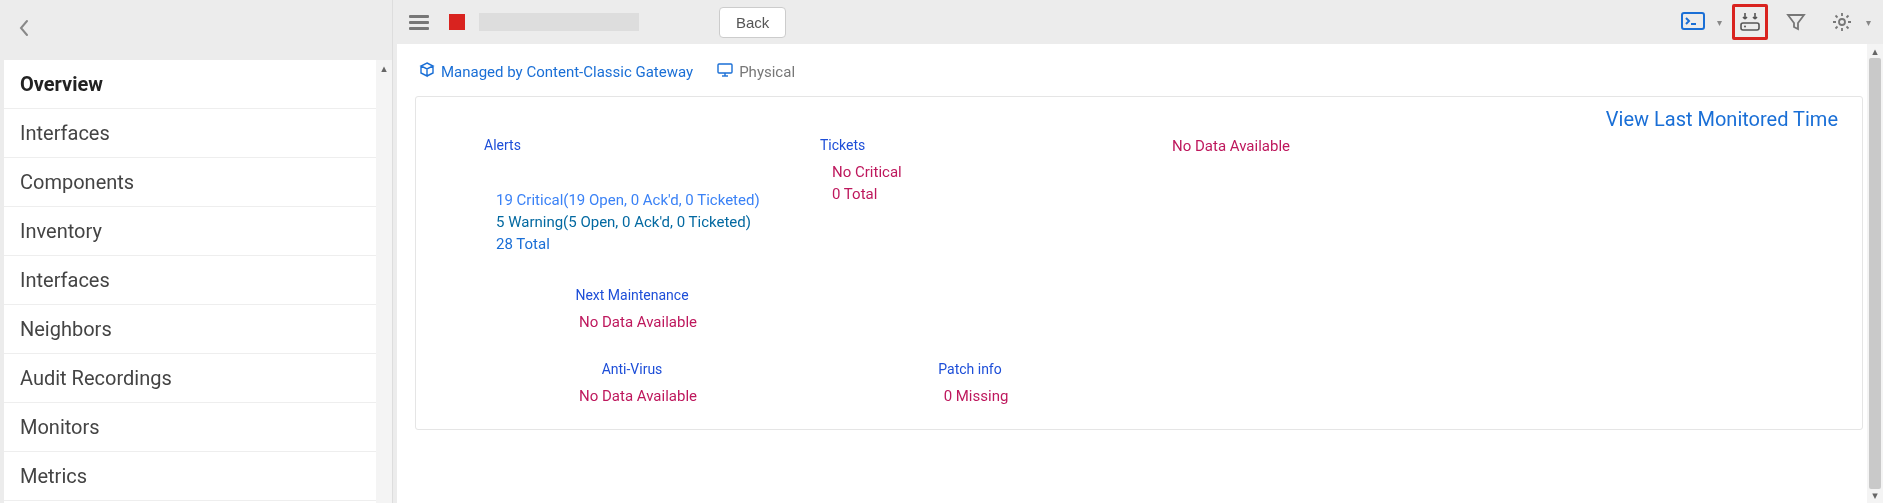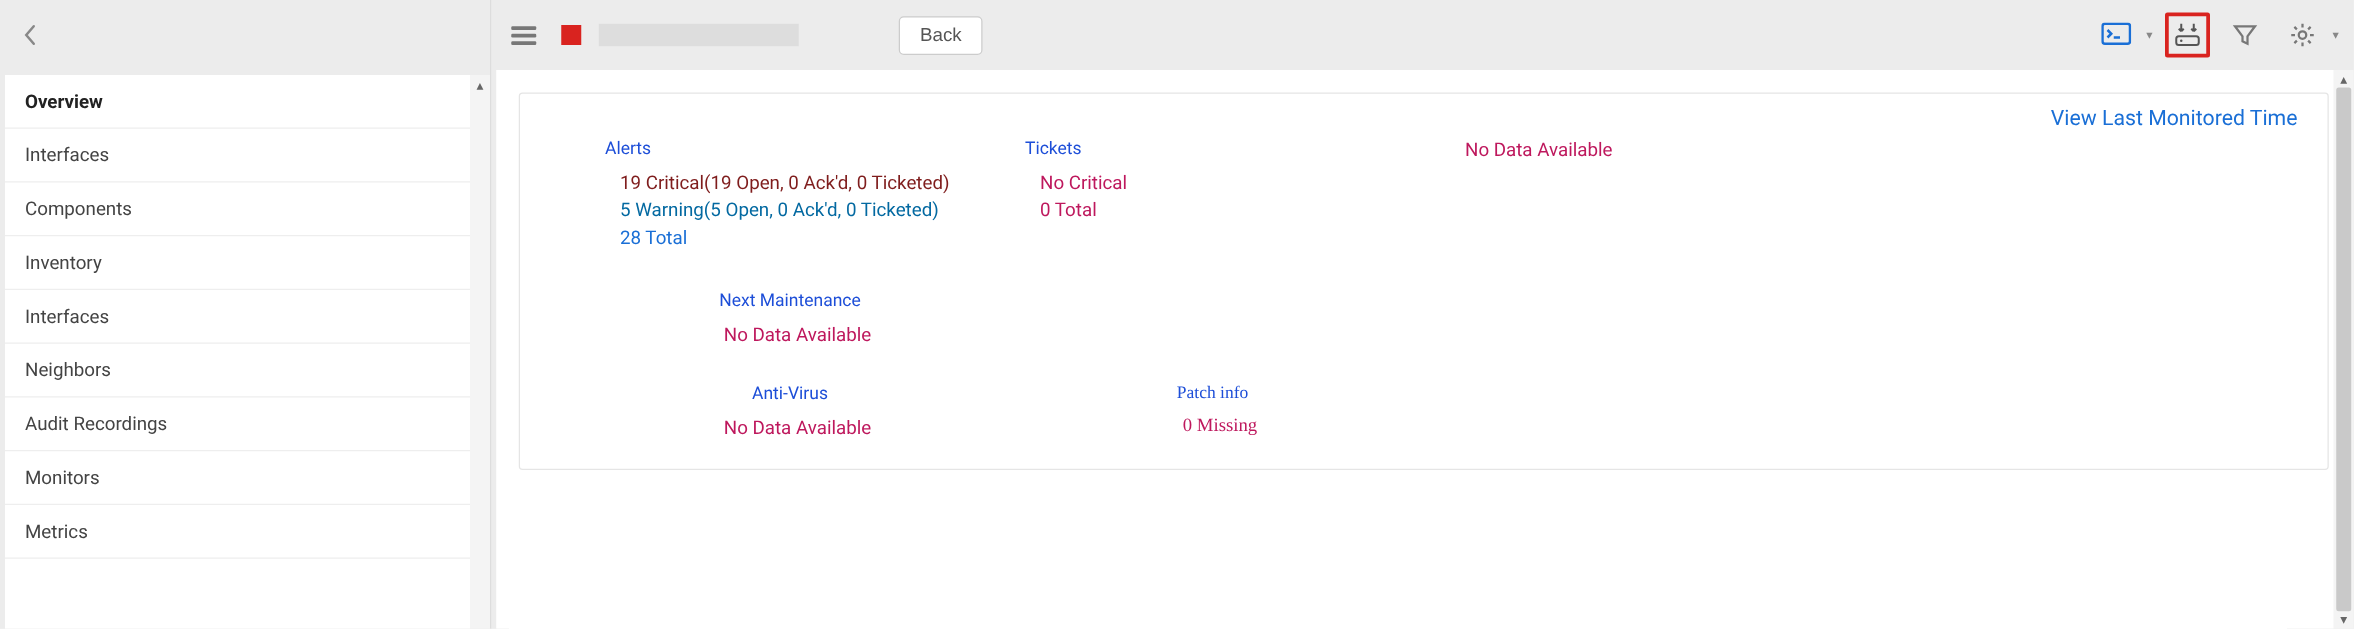--- a/index.html
+++ b/index.html
@@ -43,21 +43,21 @@
   .sidebar-list {
     flex: 1;
     background: #fff;
     margin: 0 0 0 4px;
   }
   .sidebar-item {
     padding: 12px 16px;
     border-bottom: 1px solid #eee;
     color: #444;
     cursor: pointer;
-    font-size: 15px;
+    font-size: 20px;
   }
   .sidebar-item.active {
     font-weight: 700;
     color: #222;
   }
   .sidebar-scroll {
     width: 16px;
     background: #f4f4f4;
     position: relative;
   }
@@ -72,21 +72,21 @@
 
   
   .main {
     flex: 1;
     display: flex;
     flex-direction: column;
     background: #ececec;
     border-left: 1px solid #ddd;
   }
   .toolbar {
-    height: 56px;
+    height: 44px;
     display: flex;
     align-items: center;
     padding: 0 12px;
     gap: 10px;
   }
   .hamburger {
     display: flex;
     flex-direction: column;
     gap: 3px;
     margin-right: 6px;
@@ -202,47 +202,47 @@
     padding: 10px 24px 24px 24px;
     background: #fff;
   }
   .panel-toprow {
     display: flex;
     justify-content: flex-end;
     margin-bottom: 6px;
   }
   .link-right {
     color: #1a6fd6;
-    font-size: 17px;
+    font-size: 20px;
     cursor: pointer;
   }
   .cols {
     display: flex;
     gap: 40px;
   }
   .col {
     flex: 0 0 auto;
   }
   .col.alerts { width: 340px; padding-left: 44px; }
   .col.tickets { width: 300px; }
   .col.uptime { width: 300px; }
-  .col.patch { width: 300px; font-family: Liberation Serif, serif; }
+  .col.patch { width: 300px; }
   .section-title {
     font-size: 14px;
     color: #1d4ed8;
     margin-bottom: 10px;
   }
   .section-body {
     padding-left: 12px;
     display: flex;
     flex-direction: column;
     gap: 4px;
     font-size: 15px;
   }
-  .txt-red { color: #7f1d1d; }
+  .txt-red { color: #3b82f6; margin-top: 28px; }
   .txt-amber { color: #0369a1; }
   .txt-blue { color: #1a6fd6; cursor: pointer; }
   .txt-gray { color: #be185d; }
   .row2 {
     margin-top: 34px;
     display: flex;
     gap: 40px;
     text-align: center;
   }
 </style>
@@ -314,20 +314,40 @@
             <circle cx="10" cy="10" r="3" fill="none" stroke="#777" stroke-width="1.8"></circle>
             <path d="M10 1 v3 M10 16 v3 M1 10 h3 M16 10 h3 M3.5 3.5 l2 2 M14.5 14.5 l2 2 M16.5 3.5 l-2 2 M5.5 14.5 l-2 2" stroke="#777" stroke-width="1.8"></path>
           </svg>
       </div>
       <span class="caret-down">▾</span>
     </div>
 
     <div class="content-scroll-wrap">
       <div class="content">
 
+        <div class="breadcrumb-row">
+          <div class="bc-item blue">
+            <span class="bc-icon-cube">
+              <svg width="16" height="16" viewBox="0 0 16 16">
+                  <path d="M8 1 L14 4 L8 7 L2 4 Z M2 4 v7 L8 14 v-7 M14 4 v7 L8 14" fill="none" stroke="#1a6fd6" stroke-width="1.4"></path>
+                </svg>
+            </span>
+            <span>Managed by Content-Classic Gateway</span>
+          </div>
+          <div class="bc-item gray">
+            <span>
+              <svg width="16" height="14" viewBox="0 0 16 14">
+                  <rect x="1" y="1" width="14" height="9" rx="1" fill="none" stroke="#1a6fd6" stroke-width="1.4"></rect>
+                  <line x1="5" y1="13" x2="11" y2="13" stroke="#1a6fd6" stroke-width="1.4"></line>
+                  <line x1="8" y1="10" x2="8" y2="13" stroke="#1a6fd6" stroke-width="1.4"></line>
+                </svg>
+            </span>
+            <span>Physical</span>
+          </div>
+        </div>
 
         <div class="panel">
           <div class="panel-toprow">
             <span class="link-right">View Last Monitored Time</span>
           </div>
 
           <div class="cols">
             <div class="col alerts">
               <div class="section-title">Alerts</div>
               <div class="section-body">

